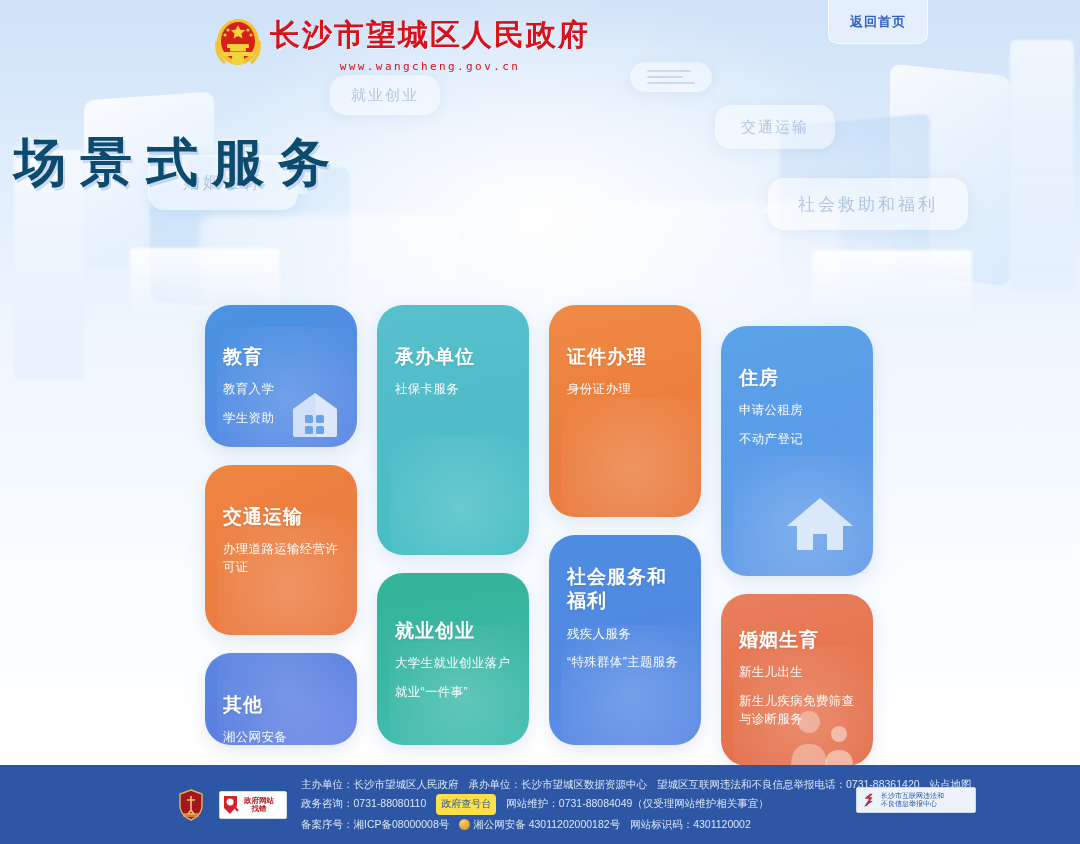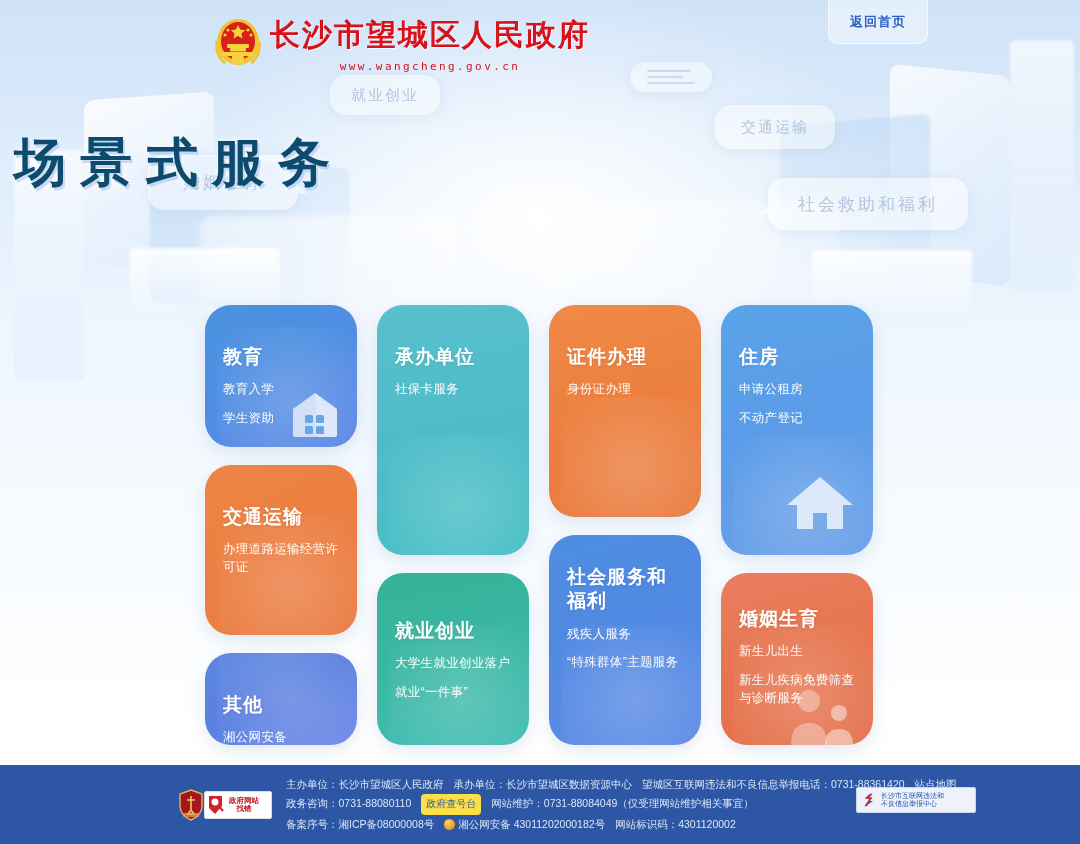--- a/index.html
+++ b/index.html
@@ -133,36 +133,36 @@
   .card li { font-size:12.5px; line-height:1.42; margin-bottom:11px; opacity:.97;
              letter-spacing:.3px; }
 
   .c-education  { background:linear-gradient(150deg,#4a93e0 0%, #4f8ee2 45%, #5f87e6 100%); height:142px; }
   .c-transport  { background:linear-gradient(150deg,#ef8644 0%, #ec7f41 40%, #ea7b44 100%); height:170px; }
   .c-other      { background:linear-gradient(150deg,#5b86e0 0%, #5a7fe0 50%, #6e8ae8 100%); height:92px; }
   .c-social-sec { background:linear-gradient(170deg,#58c0cc 0%, #4fbcc8 45%, #46bfc4 100%); height:250px; }
   .c-employment { background:linear-gradient(170deg,#34b397 0%, #3ab7a4 50%, #43bdb2 100%); height:172px; }
   .c-certificate{ background:linear-gradient(165deg,#f08a46 0%, #ec7f3e 50%, #e97c41 100%); height:212px; }
   .c-welfare    { background:linear-gradient(165deg,#4d8ee0 0%, #5189e2 45%, #5f8ce6 100%); height:210px; }
-  .c-housing    { background:linear-gradient(165deg,#5ba3e8 0%, #5a9ce8 45%, #6a9fe9 100%); height:250px; }
+  .c-housing    { background:linear-gradient(165deg,#5ba3e8 0%, #5a9ce8 45%, #6a9fe9 100%); height:250px;margin-top:21px; }
   .c-marriage   { background:linear-gradient(165deg,#e97e5e 0%, #e6754f 50%, #e4714d 100%); height:172px; }
 
   .card-sheen { position:absolute; right:-40px; bottom:-60px; width:180px; height:180px;
      background:radial-gradient(circle at 40% 40%, rgba(255,255,255,.18), rgba(255,255,255,0) 62%);
      z-index:1; }
 
   .card-icon { position:absolute; z-index:1; opacity:.85; }
   #icon-education { right:14px; bottom:8px; width:56px; height:52px; }
   #icon-housing   { right:18px; bottom:22px; width:70px; height:62px; }
   #icon-marriage  { right:8px; bottom:0px; width:82px; height:66px; }
 
   
   #footer { position:absolute; left:0; bottom:0; width:1080px; height:79px;
             background:#2d57a5; z-index:8; display:flex; align-items:center; }
-  #footer-badges { display:flex; align-items:center; gap:0; margin-left:178px; }
+  #footer-badges { display:flex; align-items:center; gap:15px; margin-left:178px; }
   .badge-shield { width:26px; height:32px; position:relative; }
   #badge-report {
     width:68px; height:28px; background:#fff; border:1px solid #d7dde8;
     display:flex; align-items:center; gap:3px; padding:2px 3px; border-radius:2px;
   }
   #badge-report .mag { width:18px; height:22px; position:relative; flex:0 0 18px; }
   #badge-report .txt { display:flex; flex-direction:column; line-height:1.05; }
   #badge-report .txt b { font-size:7.5px; color:#c2161d; font-weight:700; }
   #badge-report .txt i { font-size:7.5px; color:#c2161d; font-style:normal; font-weight:700; text-align:center; }
 

